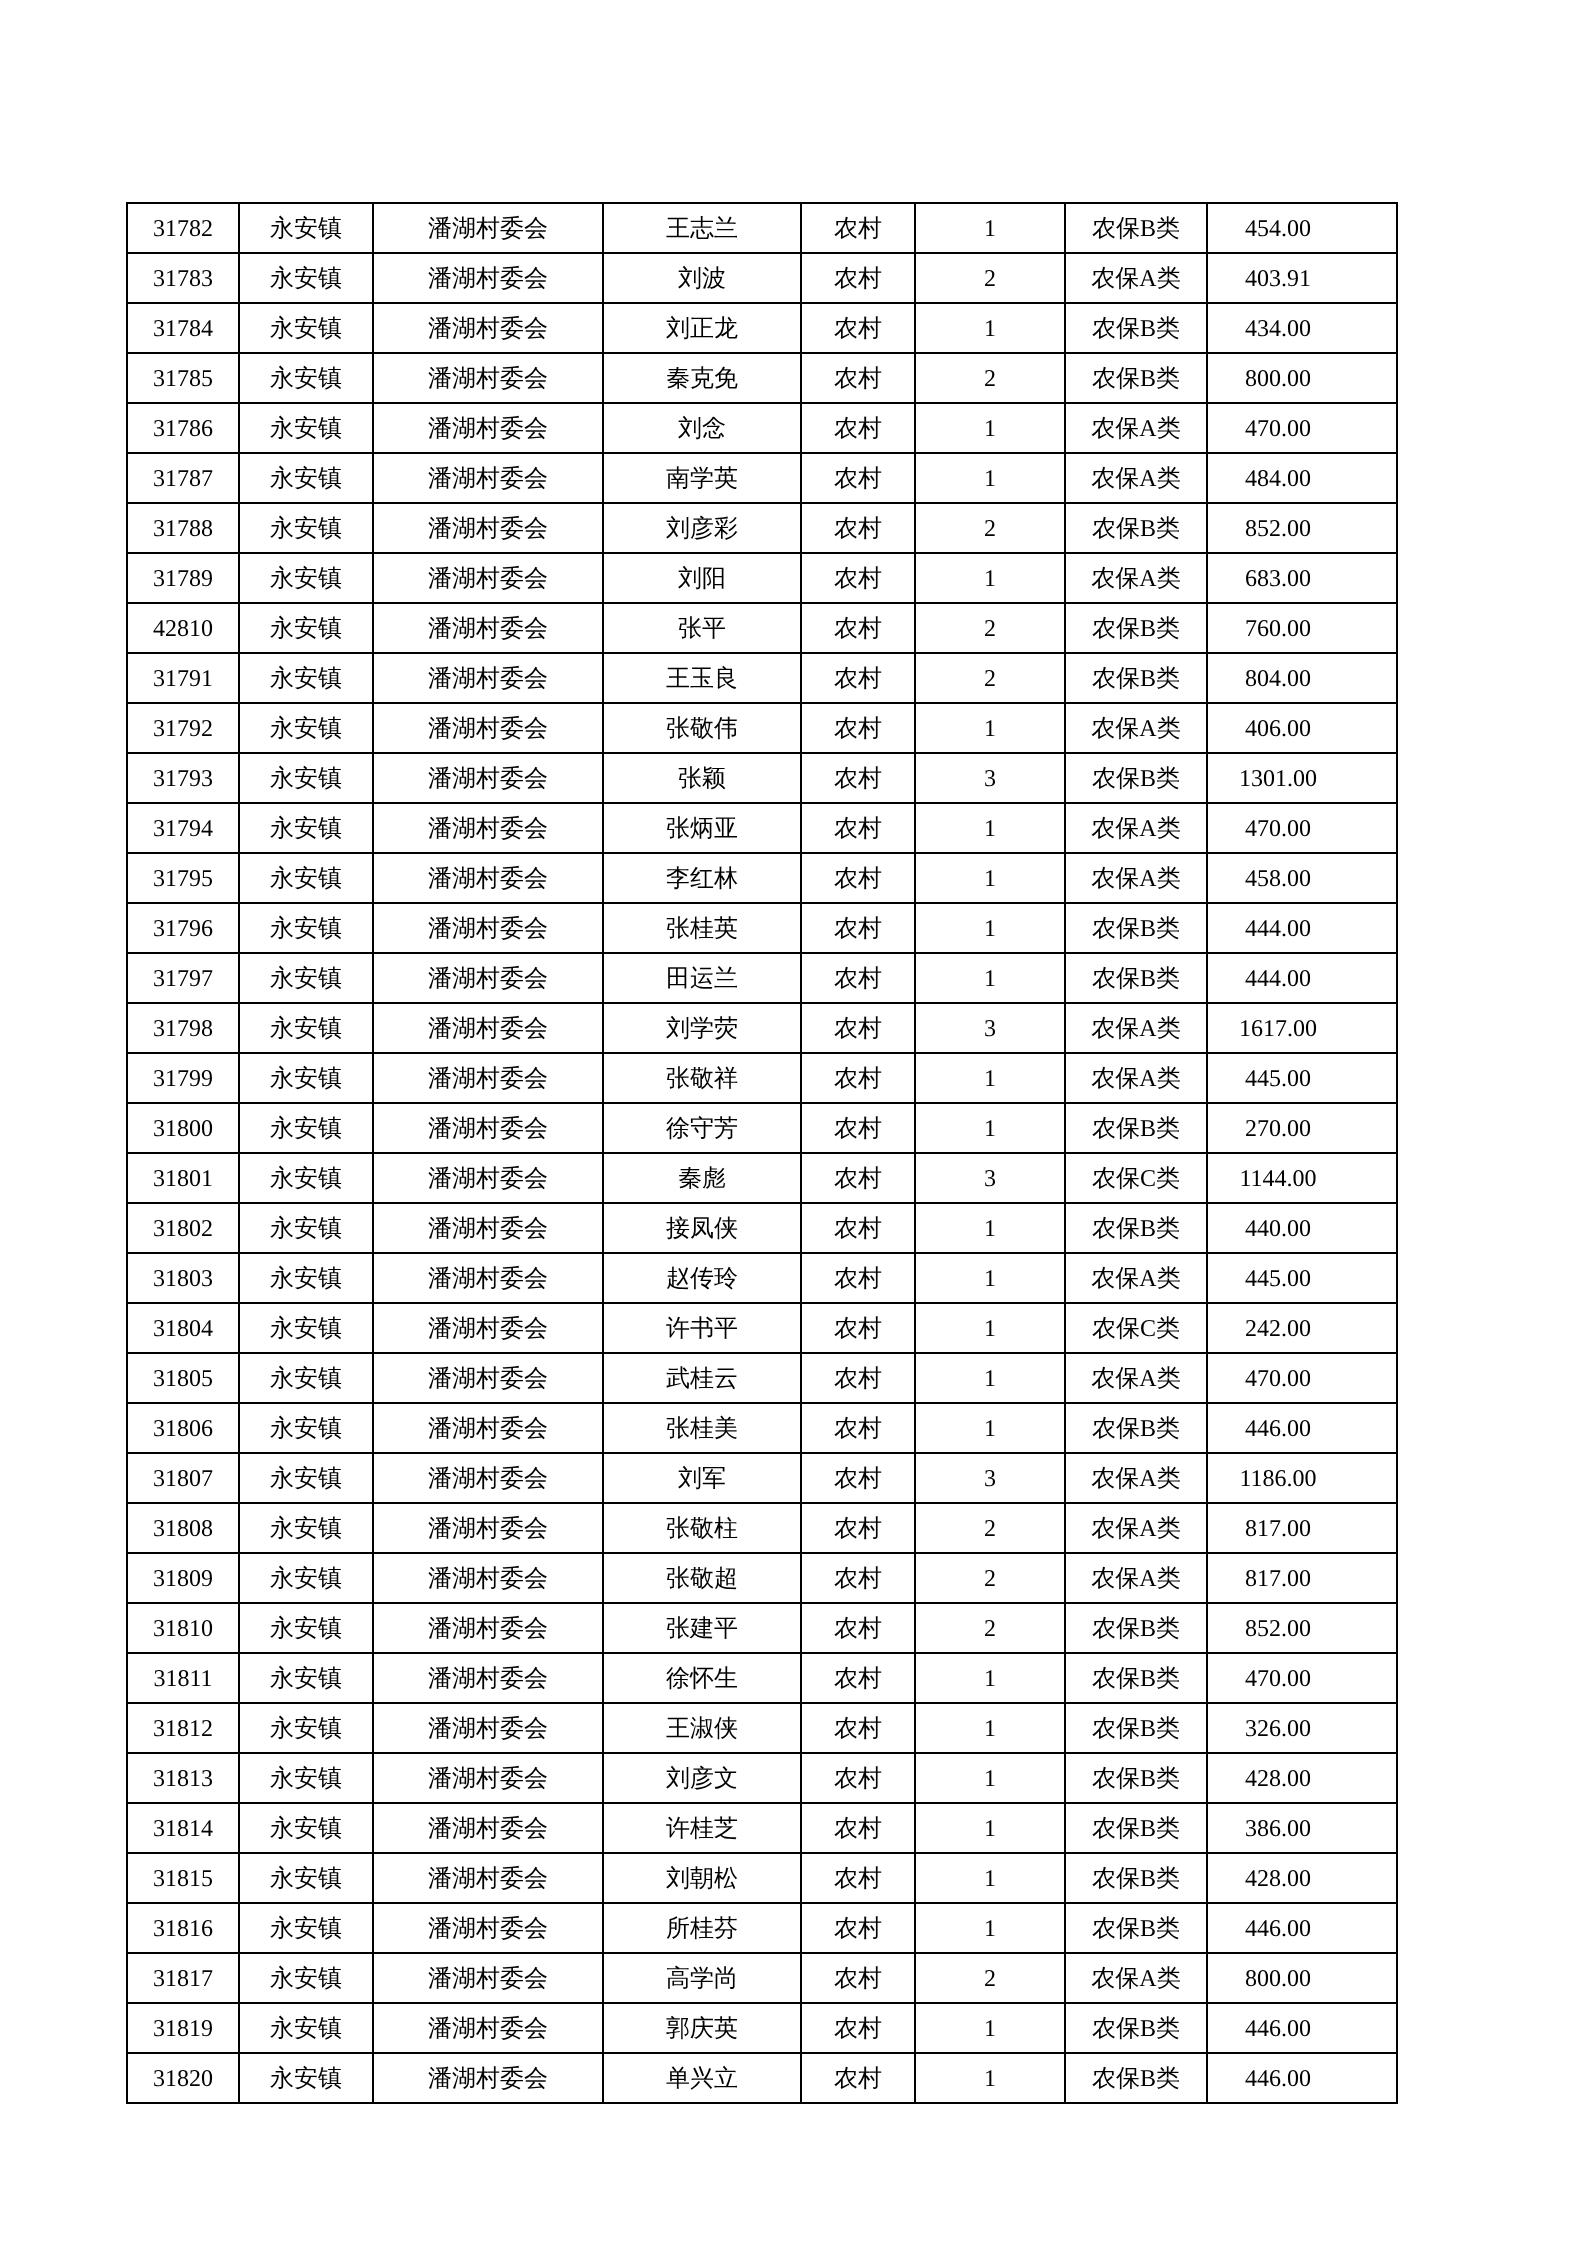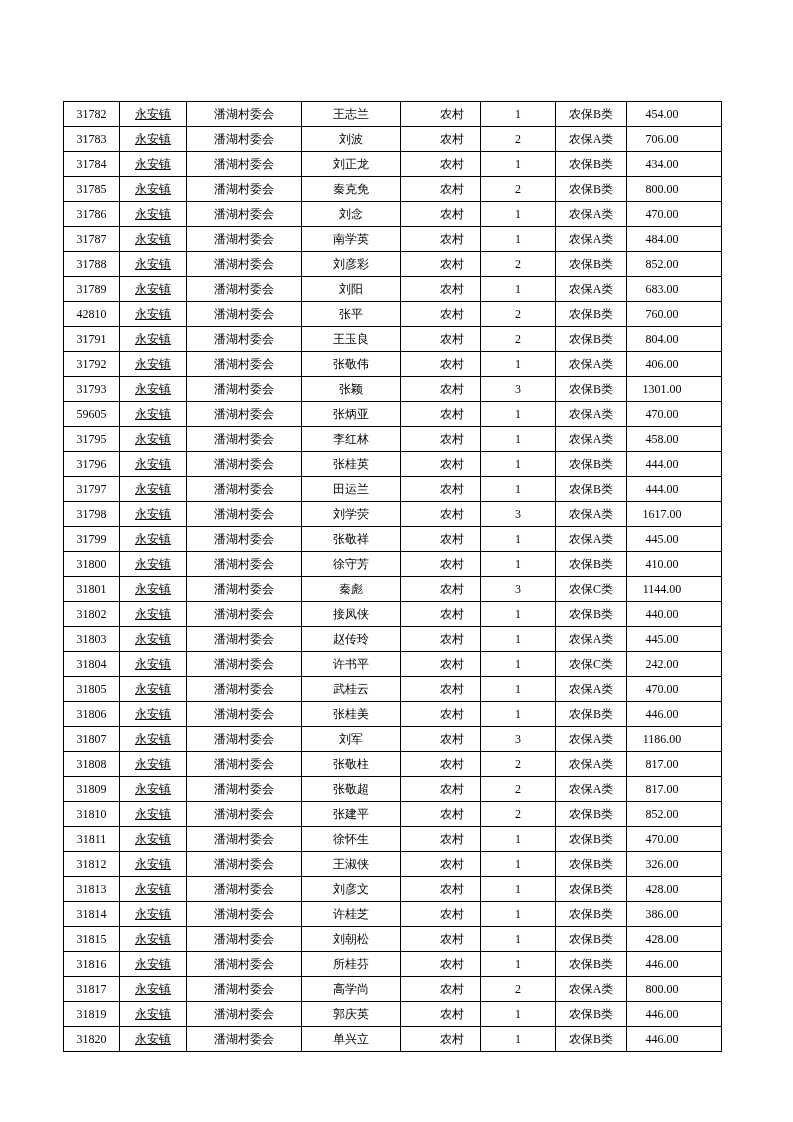--- a/index.html
+++ b/index.html
@@ -30,24 +30,24 @@
     height: 24px;
     font-size: 12px;
     line-height: 24px;
     text-align: center;
     vertical-align: middle;
     overflow: hidden;
     white-space: nowrap;
     padding: 0;
   }
   .col-id        { width: 55px; }
-  .col-town      { width: 66px; text-decoration: underline; }
+  .col-town      { width: 66px; }
   .col-committee { width: 114px; }
   .col-name      { width: 98px; }
-  .col-residence { width: 56px; padding-left: 23px; }
+  .col-residence { width: 56px; }
   .col-count     { width: 74px; }
   .col-category  { width: 70px; }
   .col-amount    { width: 70px; padding-right: 24px; }
 </style>
 </head>
 <body>
 
 <div class="sheet">
   <table>
     <tbody>
@@ -62,21 +62,21 @@
           <td class="col-amount">454.00</td>
         </tr>
         <tr>
           <td class="col-id">31783</td>
           <td class="col-town">永安镇</td>
           <td class="col-committee">潘湖村委会</td>
           <td class="col-name">刘波</td>
           <td class="col-residence">农村</td>
           <td class="col-count">2</td>
           <td class="col-category">农保A类</td>
-          <td class="col-amount">706.00</td>
+          <td class="col-amount">403.91</td>
         </tr>
         <tr>
           <td class="col-id">31784</td>
           <td class="col-town">永安镇</td>
           <td class="col-committee">潘湖村委会</td>
           <td class="col-name">刘正龙</td>
           <td class="col-residence">农村</td>
           <td class="col-count">1</td>
           <td class="col-category">农保B类</td>
           <td class="col-amount">434.00</td>
@@ -165,21 +165,21 @@
           <td class="col-id">31793</td>
           <td class="col-town">永安镇</td>
           <td class="col-committee">潘湖村委会</td>
           <td class="col-name">张颖</td>
           <td class="col-residence">农村</td>
           <td class="col-count">3</td>
           <td class="col-category">农保B类</td>
           <td class="col-amount">1301.00</td>
         </tr>
         <tr>
-          <td class="col-id">59605</td>
+          <td class="col-id">31794</td>
           <td class="col-town">永安镇</td>
           <td class="col-committee">潘湖村委会</td>
           <td class="col-name">张炳亚</td>
           <td class="col-residence">农村</td>
           <td class="col-count">1</td>
           <td class="col-category">农保A类</td>
           <td class="col-amount">470.00</td>
         </tr>
         <tr>
           <td class="col-id">31795</td>
@@ -232,21 +232,21 @@
           <td class="col-amount">445.00</td>
         </tr>
         <tr>
           <td class="col-id">31800</td>
           <td class="col-town">永安镇</td>
           <td class="col-committee">潘湖村委会</td>
           <td class="col-name">徐守芳</td>
           <td class="col-residence">农村</td>
           <td class="col-count">1</td>
           <td class="col-category">农保B类</td>
-          <td class="col-amount">410.00</td>
+          <td class="col-amount">270.00</td>
         </tr>
         <tr>
           <td class="col-id">31801</td>
           <td class="col-town">永安镇</td>
           <td class="col-committee">潘湖村委会</td>
           <td class="col-name">秦彪</td>
           <td class="col-residence">农村</td>
           <td class="col-count">3</td>
           <td class="col-category">农保C类</td>
           <td class="col-amount">1144.00</td>

